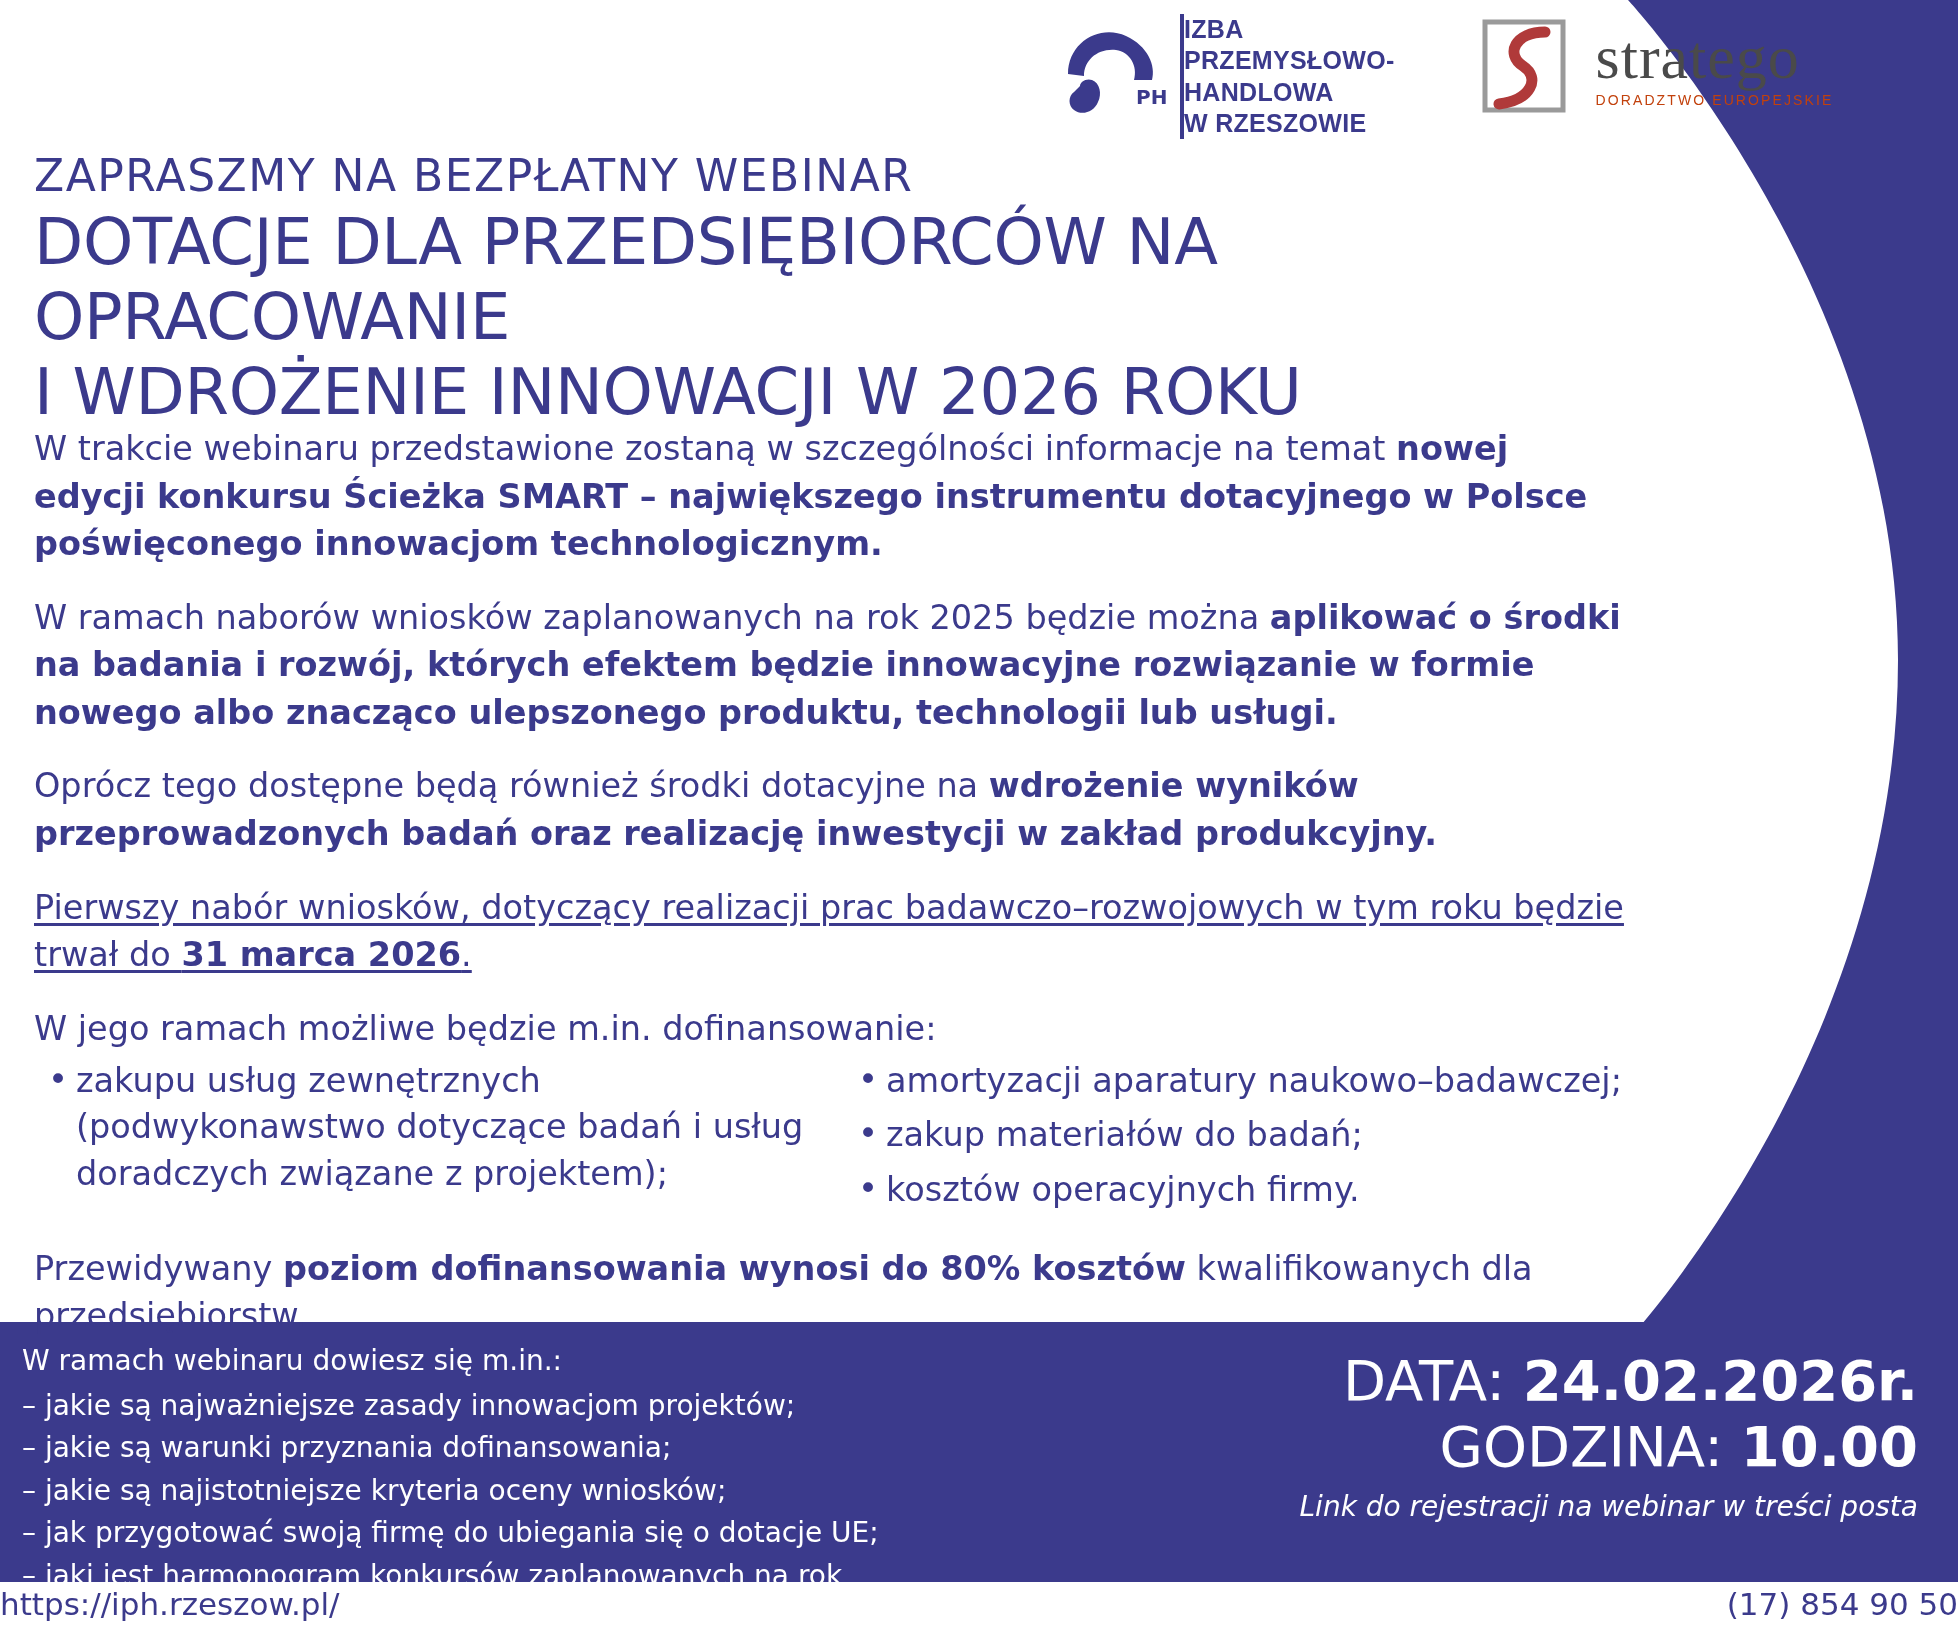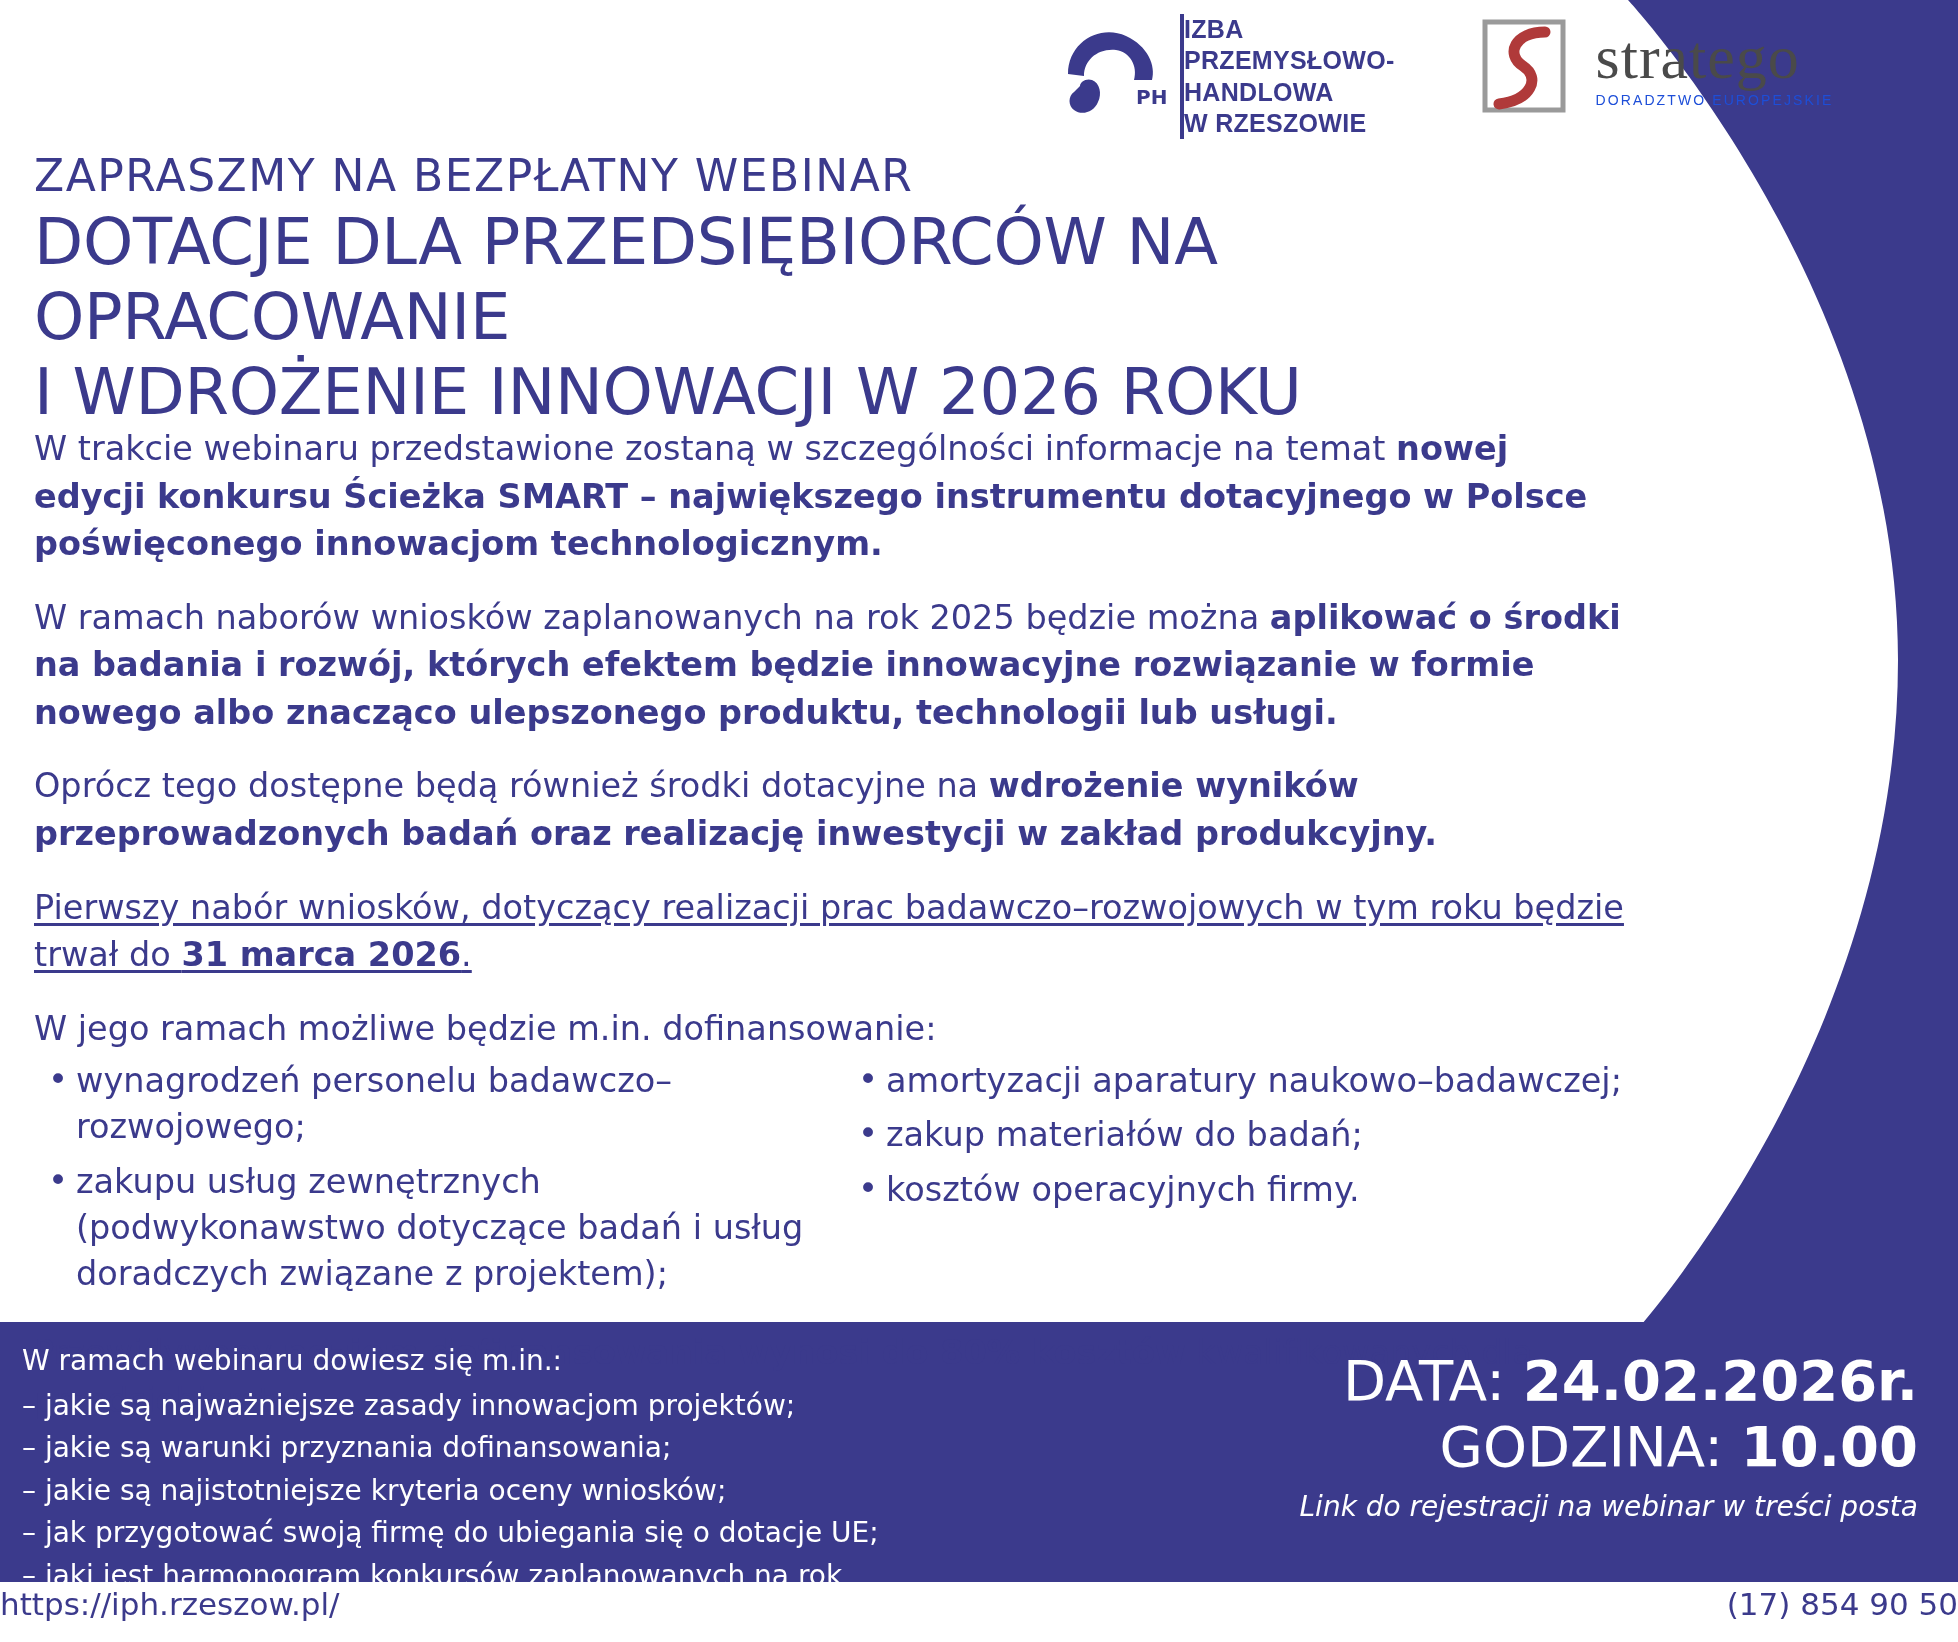--- a/index.html
+++ b/index.html
@@ -67,21 +67,21 @@
   .stratego-logo { display: flex; align-items: center; gap: 16px; }
   .stratego-mark { width: 105px; height: 105px; position: relative; }
   .stratego-word {
     color: #4a4a4a;
     font-size: 62px;
     letter-spacing: 1px;
     line-height: 1;
     font-family: Liberation Serif, serif;
   }
   .stratego-sub {
-    color: #1d4ed8;
+    color: #c2410c;
     font-size: 14px;
     letter-spacing: 2.1px;
     margin-top: 4px;
     font-family: "Liberation Sans", sans-serif;
   }
 
   
   .kicker {
     position: absolute;
     left: 34px; top: 150px;
@@ -256,21 +256,20 @@
 
     <p class="u-line">
       <span>Pierwszy nabór wniosków, dotyczący realizacji prac badawczo–rozwojowych w tym roku będzie trwał do </span><b>31 marca 2026</b><span>.</span>
     </p>
 
     <div class="list-intro">W jego ramach możliwe będzie m.in. dofinansowanie:</div>
 
     <div class="cols">
       <div class="col">
         <ul>
-          <li>wynagrodzeń personelu badawczo–rozwojowego;</li>
           <li>zakupu usług zewnętrznych (podwykonawstwo dotyczące badań i usług doradczych związane z projektem);</li>
         </ul>
       </div>
       <div class="col">
         <ul>
           <li>amortyzacji aparatury naukowo–badawczej;</li>
           <li>zakup materiałów do badań;</li>
           <li>kosztów operacyjnych firmy.</li>
         </ul>
       </div>

